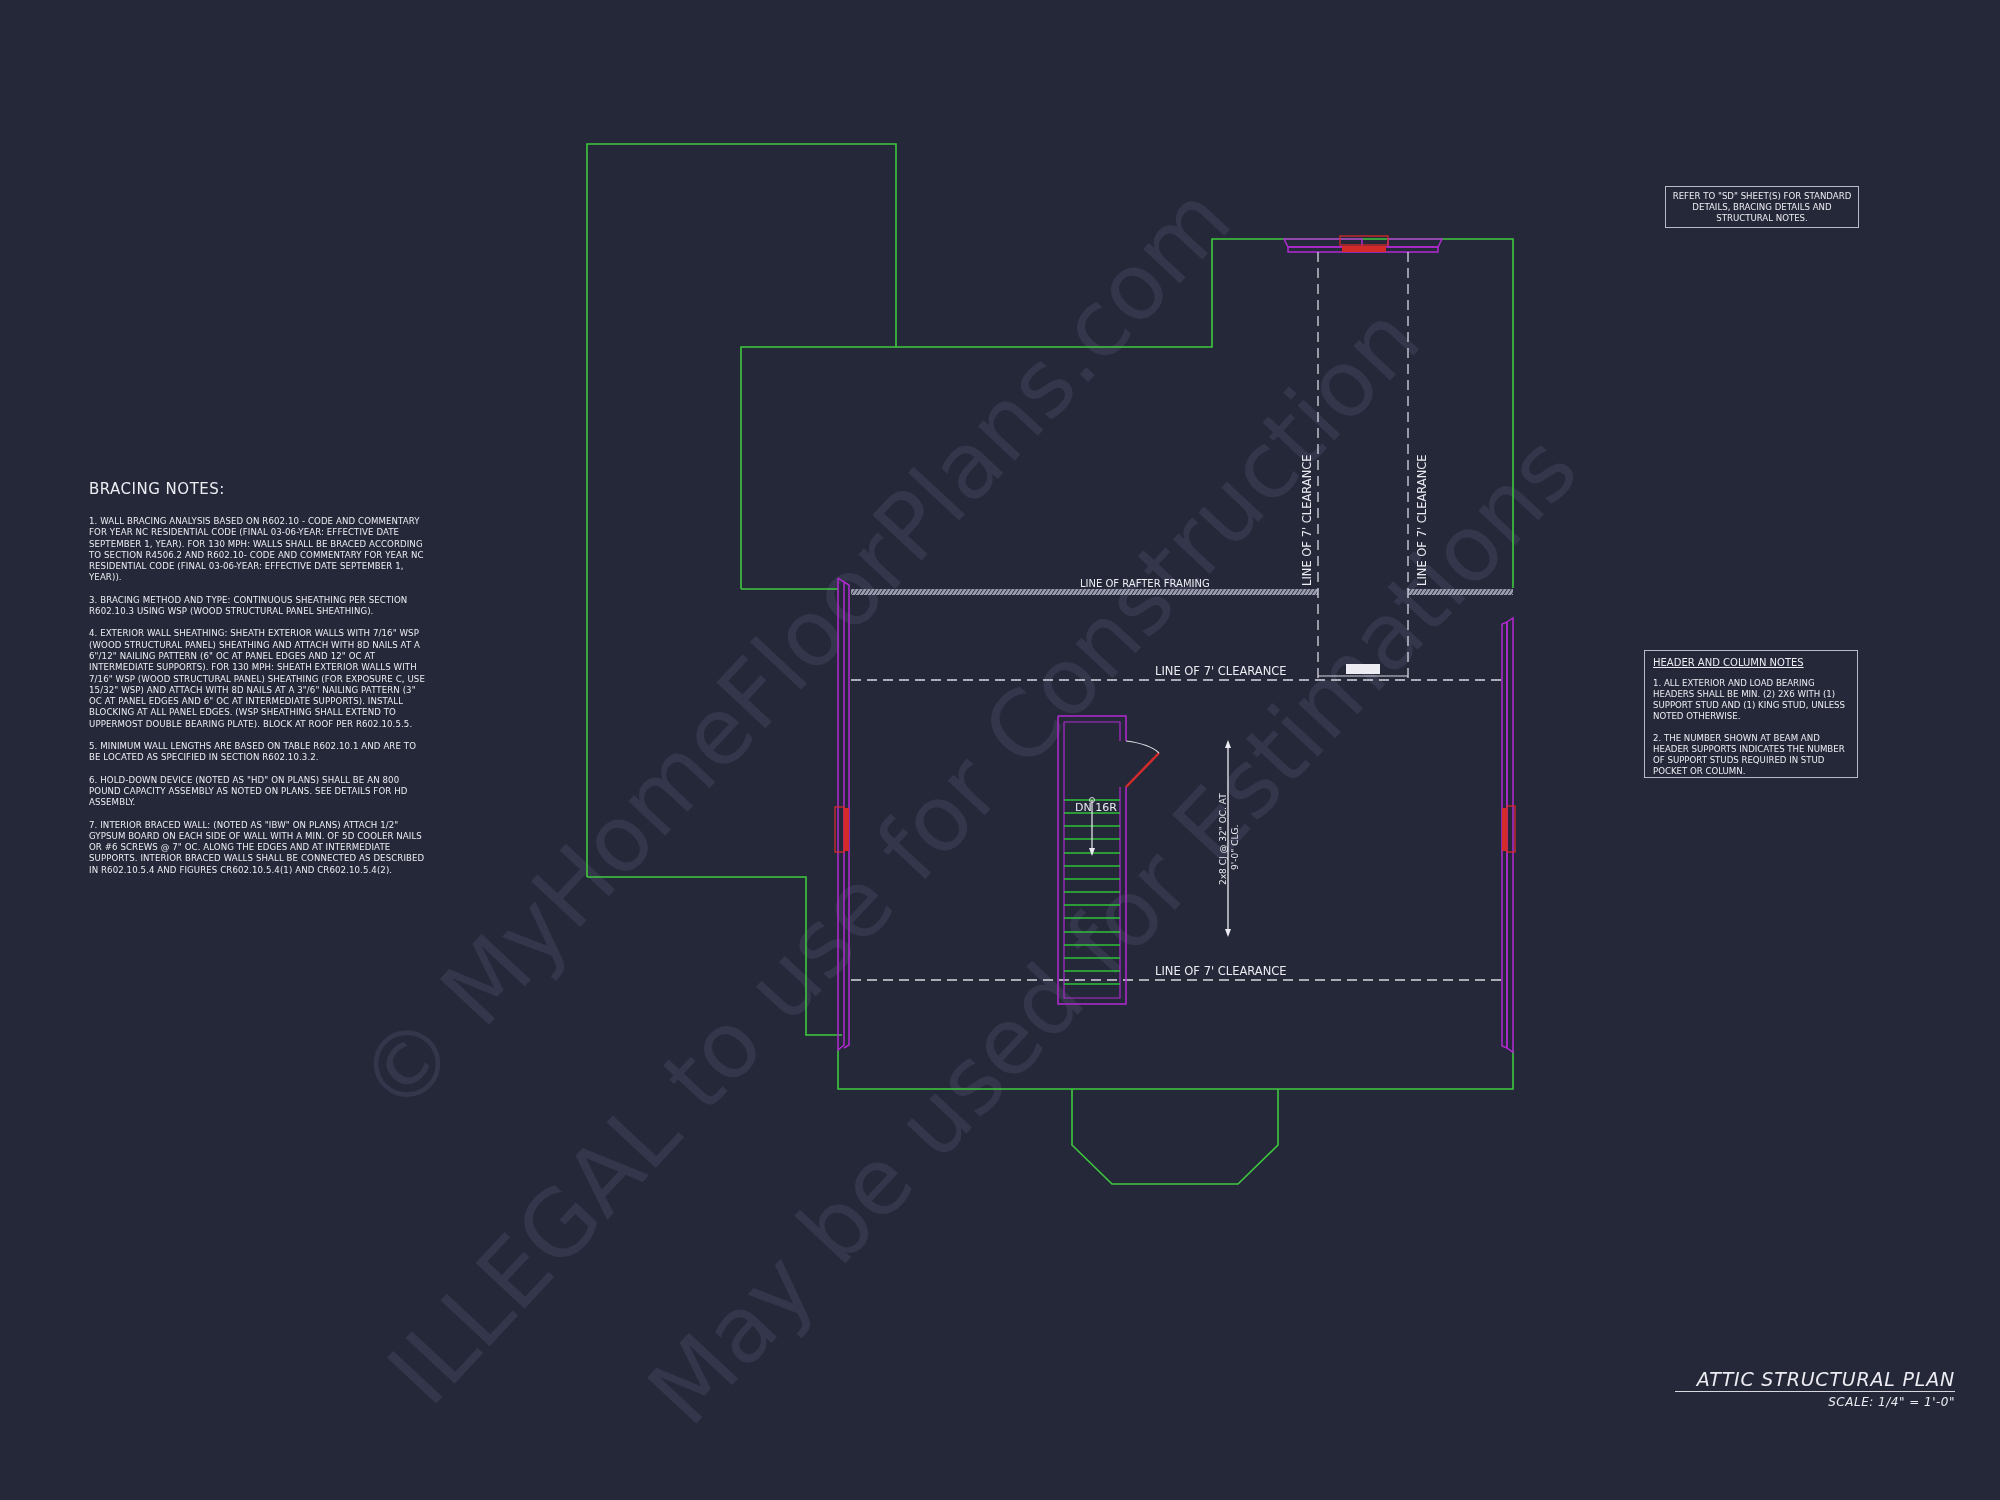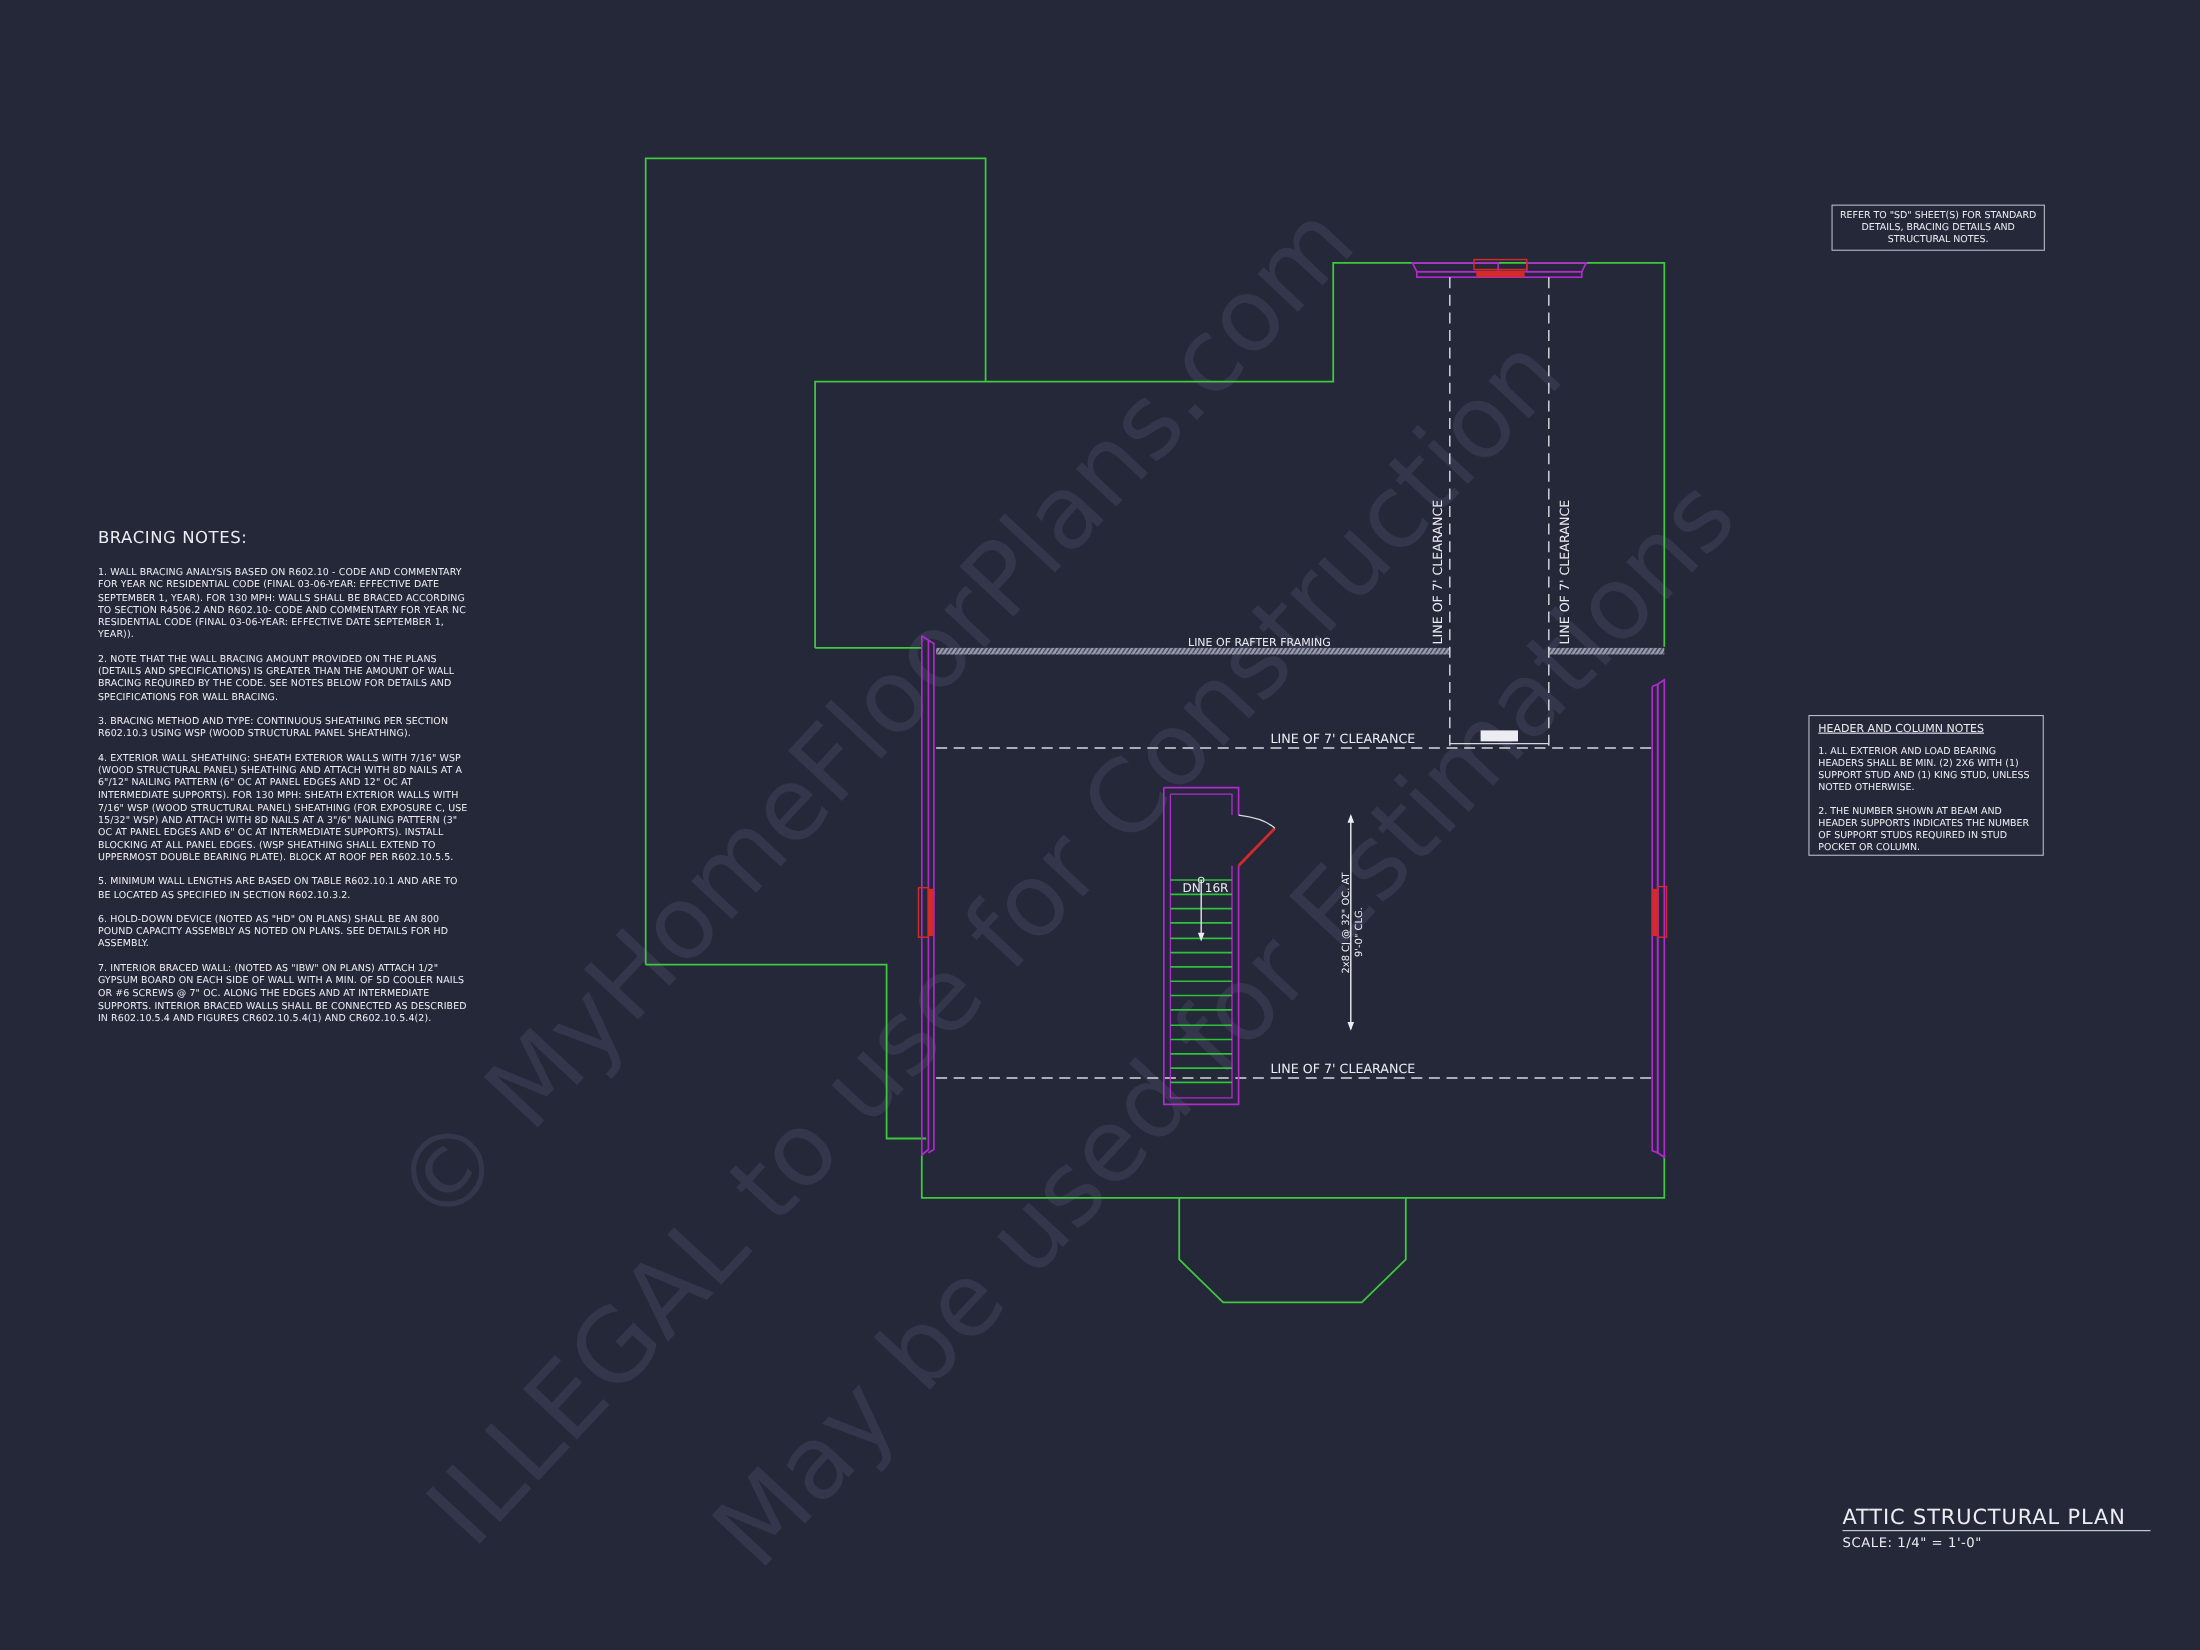--- a/index.html
+++ b/index.html
@@ -28,21 +28,21 @@
     display: flex; align-items: center; justify-content: center; text-align: center;
     font-size: 8.6px; line-height: 11px;
   }
   .header-notes {
     position: absolute; left: 1644px; top: 650px; width: 214px; height: 128px;
     border: 1.5px solid #b8bac6; padding: 6px 8px; box-sizing: border-box;
   }
   .header-notes .title { font-size: 10px; text-decoration: underline; margin-bottom: 10px; }
   .header-notes .para { font-size: 8.6px; line-height: 11px; margin: 0 0 11px 0; }
   .plan-title {
-    position: absolute; left: 1675px; top: 1368px; width: 280px; 
+    position: absolute; left: 1675px; top: 1368px; width: 280px; text-align: right; font-style: italic;
   }
   .plan-title .name { font-size: 19px; letter-spacing: 0.8px; border-bottom: 1.5px solid #d8d8e0; padding-bottom: 1px; }
   .plan-title .scale { font-size: 12px; margin-top: 3px; letter-spacing: 0.5px; }
   svg text { font-family: "DejaVu Sans", sans-serif; }
 </style>
 </head>
 <body>
 
 <div class="canvas">
 
@@ -164,21 +164,20 @@
       <polygon points="1225,748 1231,748 1228,740" fill="#ececf2"></polygon>
       <polygon points="1225,929 1231,929 1228,937" fill="#ececf2"></polygon>
       <text x="1226" y="885" font-size="9" fill="#ececf2" transform="rotate(-90 1226 885)">2x8 CJ @ 32" OC. AT</text>
       <text x="1238" y="870" font-size="9" fill="#ececf2" transform="rotate(-90 1238 870)">9'-0" CLG.</text>
     </g>
   </svg>
 
   <div class="bracing-notes cad-text">
     <div class="title">BRACING NOTES:</div>
     <p class="para">1. WALL BRACING ANALYSIS BASED ON R602.10 - CODE AND COMMENTARY FOR YEAR NC RESIDENTIAL CODE (FINAL 03-06-YEAR: EFFECTIVE DATE SEPTEMBER 1, YEAR). FOR 130 MPH: WALLS SHALL BE BRACED ACCORDING TO SECTION R4506.2 AND R602.10- CODE AND COMMENTARY FOR YEAR NC RESIDENTIAL CODE (FINAL 03-06-YEAR: EFFECTIVE DATE SEPTEMBER 1, YEAR)).</p>
-    <p class="para">2. NOTE THAT THE WALL BRACING AMOUNT PROVIDED ON THE PLANS (DETAILS AND SPECIFICATIONS) IS GREATER THAN THE AMOUNT OF WALL BRACING REQUIRED BY THE CODE. SEE NOTES BELOW FOR DETAILS AND SPECIFICATIONS FOR WALL BRACING.</p>
     <p class="para">3. BRACING METHOD AND TYPE: CONTINUOUS SHEATHING PER SECTION R602.10.3 USING WSP (WOOD STRUCTURAL PANEL SHEATHING).</p>
     <p class="para">4. EXTERIOR WALL SHEATHING: SHEATH EXTERIOR WALLS WITH 7/16" WSP (WOOD STRUCTURAL PANEL) SHEATHING AND ATTACH WITH 8d NAILS AT A 6"/12" NAILING PATTERN (6" OC AT PANEL EDGES AND 12" OC AT INTERMEDIATE SUPPORTS). FOR 130 MPH: SHEATH EXTERIOR WALLS WITH 7/16" WSP (WOOD STRUCTURAL PANEL) SHEATHING (FOR EXPOSURE C, USE 15/32" WSP) AND ATTACH WITH 8d NAILS AT A 3"/6" NAILING PATTERN (3" OC AT PANEL EDGES AND 6" OC AT INTERMEDIATE SUPPORTS). INSTALL BLOCKING AT ALL PANEL EDGES. (WSP SHEATHING SHALL EXTEND TO UPPERMOST DOUBLE BEARING PLATE). BLOCK AT ROOF PER R602.10.5.5.</p>
     <p class="para">5. MINIMUM WALL LENGTHS ARE BASED ON TABLE R602.10.1 AND ARE TO BE LOCATED AS SPECIFIED IN SECTION R602.10.3.2.</p>
     <p class="para">6. HOLD-DOWN DEVICE (NOTED AS "HD" ON PLANS) SHALL BE AN 800 POUND CAPACITY ASSEMBLY AS NOTED ON PLANS. SEE DETAILS FOR HD ASSEMBLY.</p>
     <p class="para">7. INTERIOR BRACED WALL: (NOTED AS "IBW" ON PLANS) ATTACH 1/2" GYPSUM BOARD ON EACH SIDE OF WALL WITH A MIN. OF 5d COOLER NAILS OR #6 SCREWS @ 7" OC. ALONG THE EDGES AND AT INTERMEDIATE SUPPORTS. INTERIOR BRACED WALLS SHALL BE CONNECTED AS DESCRIBED IN R602.10.5.4 AND FIGURES CR602.10.5.4(1) AND CR602.10.5.4(2).</p>
   </div>
 
   <div class="refer-box cad-text">
     <span>REFER TO "SD" SHEET(S) FOR STANDARD DETAILS, BRACING DETAILS AND STRUCTURAL NOTES.</span>
   </div>

